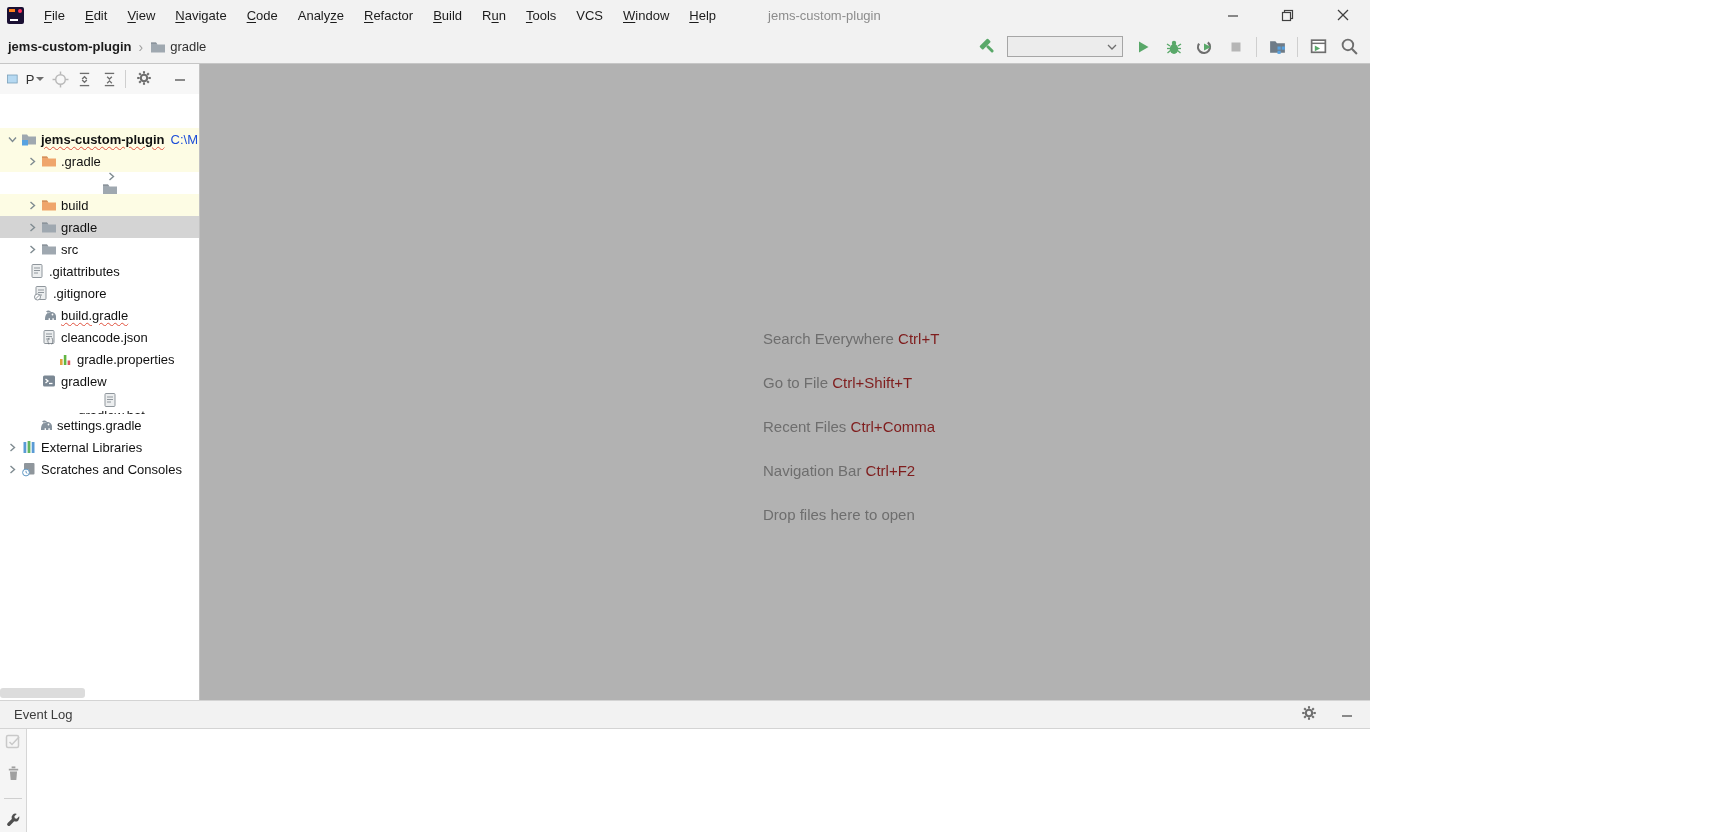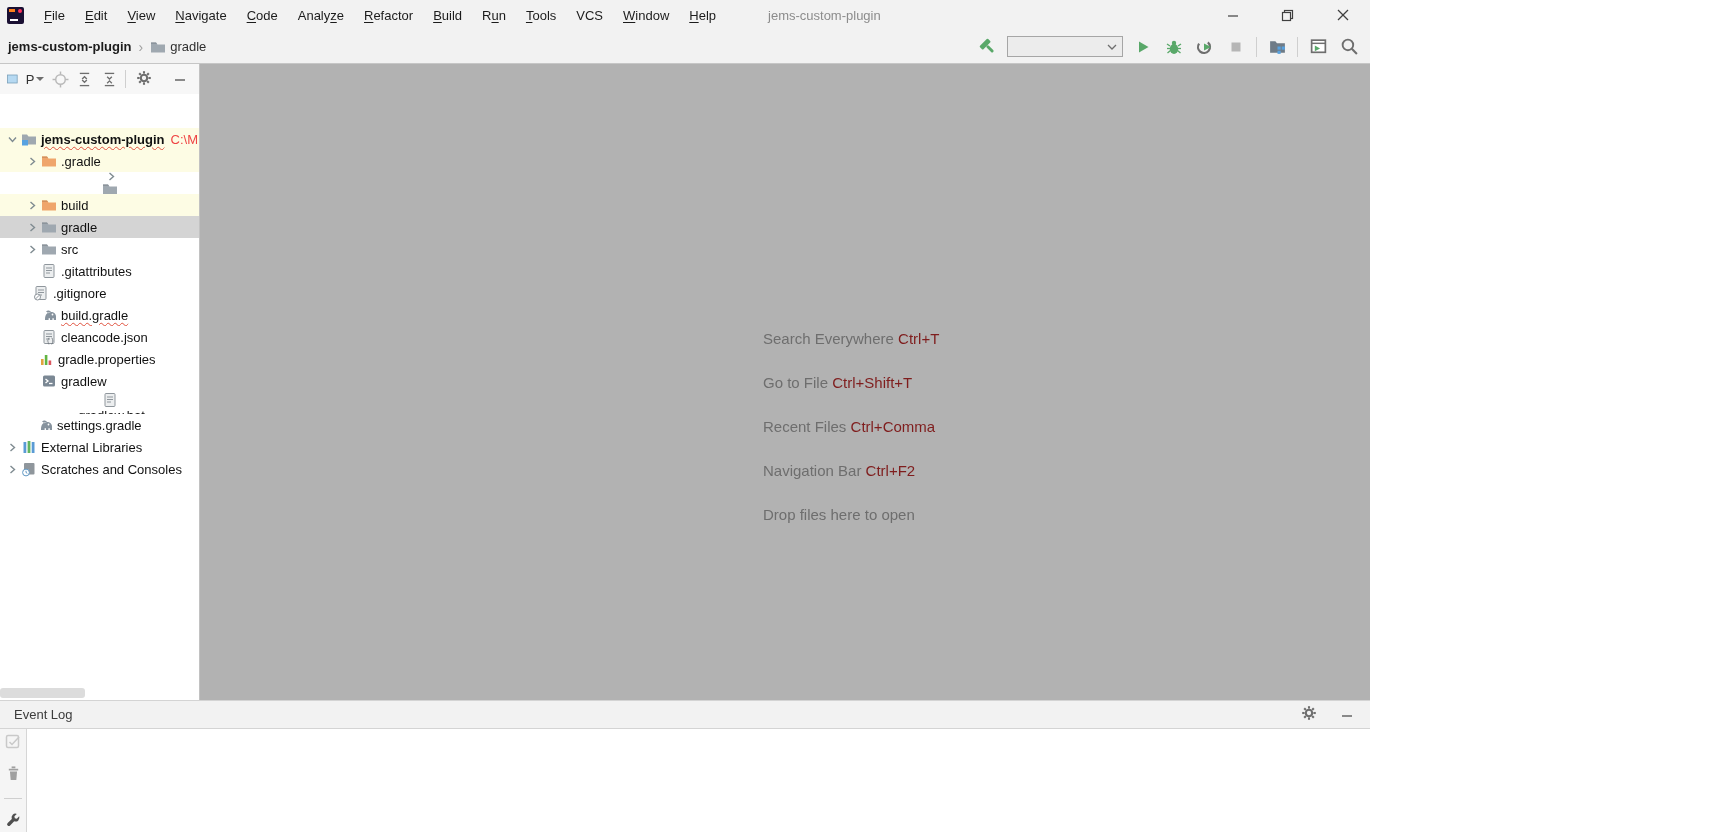--- a/index.html
+++ b/index.html
@@ -44,21 +44,21 @@
   .tree { position:absolute; top:64px; left:0; right:0; }
   .tree-row { height:22px; display:flex; align-items:center; white-space:nowrap; overflow:hidden; }
   .tree-row.yellow { background:#fdfce4; }
   .tree-row.selected { background:#d4d4d4; }
   .tree-chevron { width:16px; display:flex; justify-content:center; flex:none; }
   .tree-icon { width:17px; height:16px; flex:none; display:flex; align-items:center; justify-content:center; margin-right:4px; }
   .tree-label { color:#111; }
   .tree-label.bold { font-weight:bold; }
   .squiggle { text-decoration:underline; text-decoration-style:wavy; text-decoration-color:#e0513e;
               text-decoration-thickness:1px; text-underline-offset:2px; }
-  .tree-suffix { color:#ef4444; margin-left:6px; }
+  .tree-suffix { color:#1d4ed8; margin-left:6px; }
   .hscroll-thumb { position:absolute; left:0; top:624px; width:85px; height:10px;
                    background:#dcdcdc; border-radius:3px; }
 
   .editor { flex:1; background:#b2b2b2; position:relative; }
   .hints { position:absolute; left:563px; top:267px; }
   .hint-line { font-size:15px; line-height:16px; margin-bottom:28px; color:#6e6e6e; }
   .hint-key { color:#7f1d1d; }
 
   
   .eventlog-bar { height:29px; background:#f2f2f2; border-top:1px solid #d4d4d4; border-bottom:1px solid #d4d4d4;
@@ -343,21 +343,21 @@
               </svg>
             </span>
             <span class="tree-icon">
               <svg width="16" height="16" viewBox="0 0 16 16">
                 <path d="M1 3.5h5l1.5 2H15v8H1z" fill="#9fa8b0"></path>
                 <path d="M1 3.5h5l1 1.4H1z" fill="#9fa8b0" style="filter:brightness(.88)"></path>
               </svg>
             </span>
             <span class="tree-label">src</span>
           </div>
-          <div class="tree-row" style="padding-left: 24px;">
+          <div class="tree-row" style="padding-left: 12px;">
             <span class="tree-chevron"></span>
             <span class="tree-icon">
               <svg width="16" height="16" viewBox="0 0 16 16">
                 <rect x="3" y="1.5" width="10" height="13" rx="1" fill="#eceeef" stroke="#8f969c"></rect>
                 <line x1="5" y1="5" x2="11" y2="5" stroke="#8f969c"></line>
                 <line x1="5" y1="7.5" x2="11" y2="7.5" stroke="#8f969c"></line>
                 <line x1="5" y1="10" x2="9" y2="10" stroke="#8f969c"></line>
               </svg>
             </span>
             <span class="tree-label">.gitattributes</span>
@@ -392,21 +392,21 @@
               <svg width="16" height="16" viewBox="0 0 16 16">
                 <rect x="3" y="1.5" width="10" height="13" rx="1" fill="#eceeef" stroke="#8f969c"></rect>
                 <line x1="5" y1="5" x2="11" y2="5" stroke="#8f969c"></line>
                 <line x1="5" y1="7.5" x2="11" y2="7.5" stroke="#8f969c"></line>
                 <line x1="5" y1="10" x2="9" y2="10" stroke="#8f969c"></line>
                 <text x="5" y="13.5" font-size="7" font-family="DejaVu Sans Mono, monospace" fill="#6e757c">{}</text>
               </svg>
             </span>
             <span class="tree-label">cleancode.json</span>
           </div>
-          <div class="tree-row" style="padding-left: 21px;">
+          <div class="tree-row" style="padding-left: 40px;">
             <span class="tree-chevron"></span>
             <span class="tree-icon">
               <svg width="16" height="16" viewBox="0 0 16 16">
                 <rect x="3" y="8" width="2.6" height="6" fill="#e2a33e"></rect>
                 <rect x="6.8" y="4" width="2.6" height="10" fill="#62b543"></rect>
                 <rect x="10.6" y="9.5" width="2.6" height="4.5" fill="#db5860"></rect>
               </svg>
             </span>
             <span class="tree-label">gradle.properties</span>
           </div>

